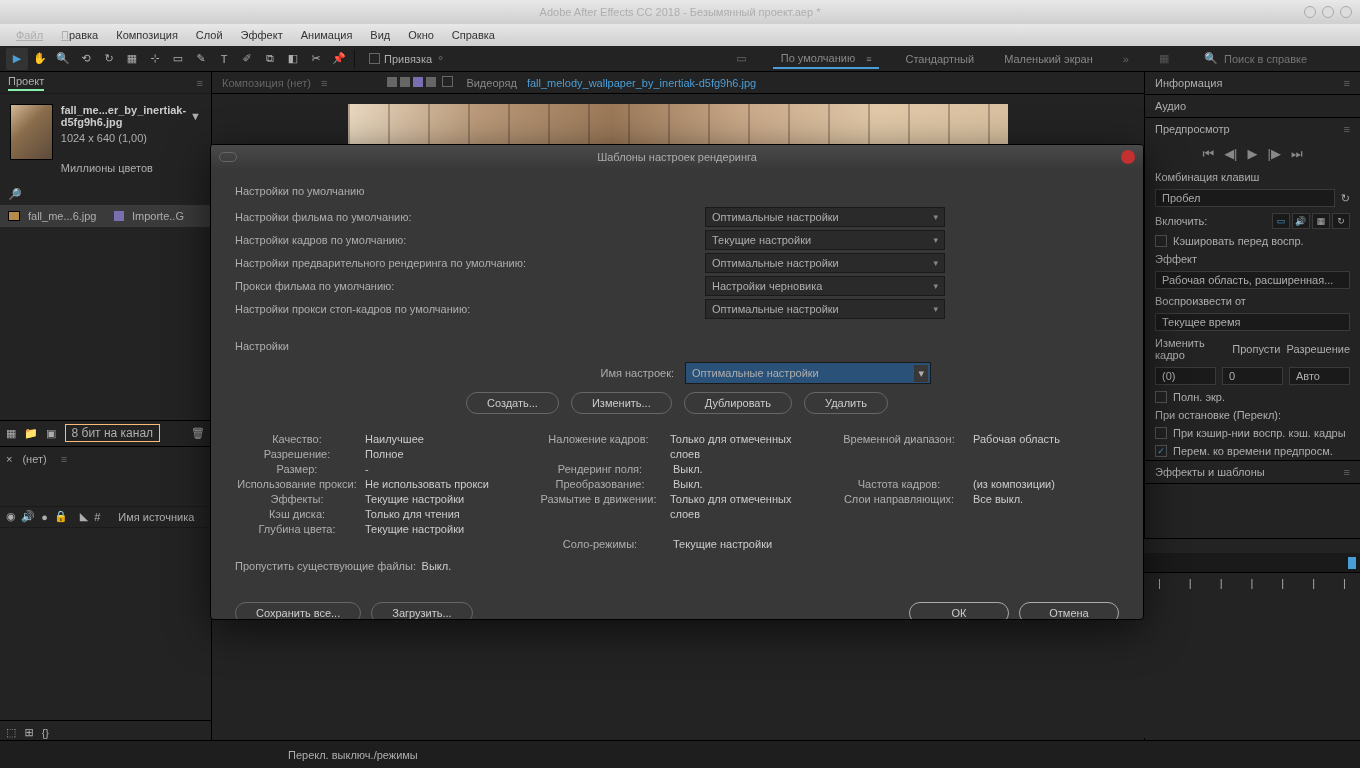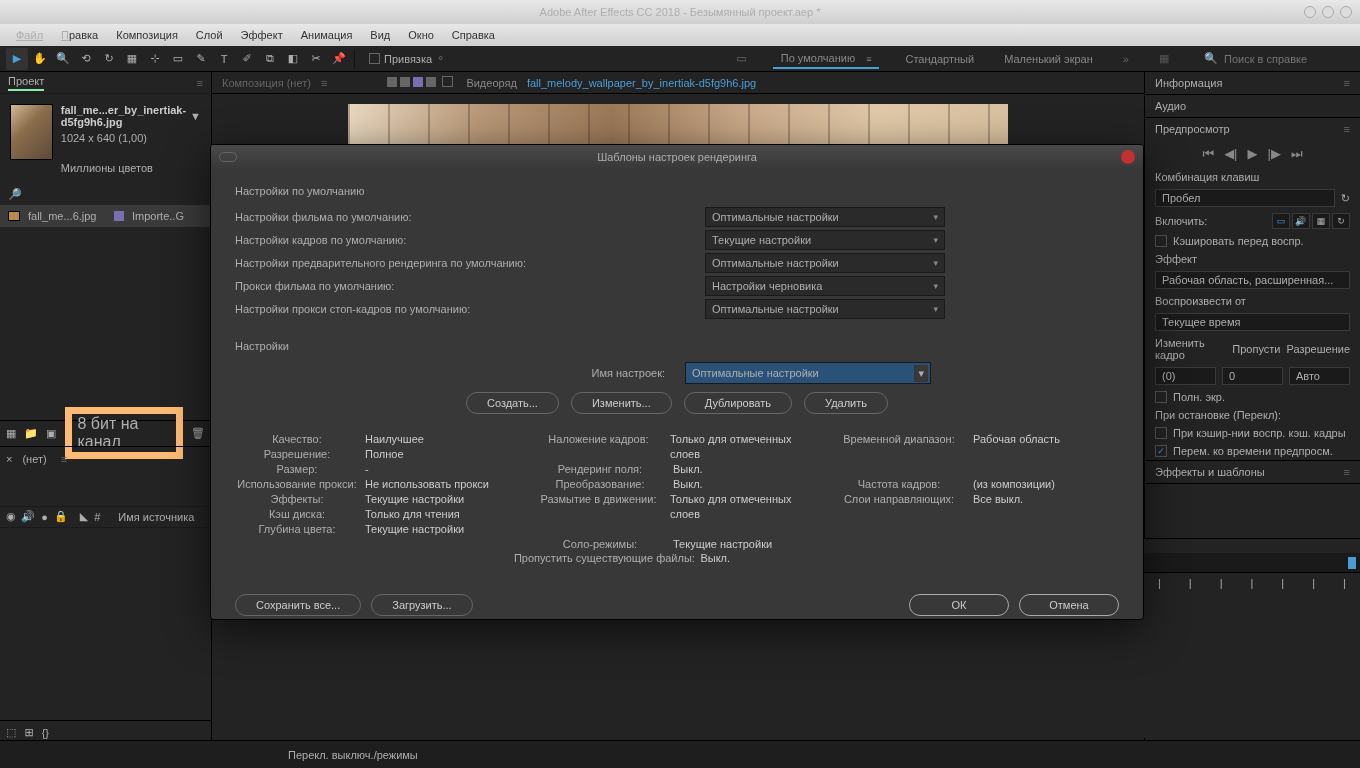--- a/index.html
+++ b/index.html
@@ -61,33 +61,33 @@
 .dialog .dtitle .grip{position:absolute;left:8px;width:18px;height:10px;border:1px solid #666;border-radius:5px}
 .dialog .dtitle .close{position:absolute;right:8px;width:14px;height:14px;border-radius:50%;background:#c23030}
 .dialog .dbody{padding:16px 24px;height:calc(100% - 24px);display:flex;flex-direction:column}
 .fieldset{border:none;margin-bottom:18px}
 .fieldset .leg{color:#aeaeae;margin-bottom:10px;font-size:11px}
 .frow{display:flex;align-items:center;margin-bottom:3px}
 .frow .flab{width:470px;padding-right:10px;color:#aeaeae}
 .frow .fsel{width:240px;height:20px;background:#2a2a2a;border:1px solid #1a1a1a;display:flex;align-items:center;justify-content:space-between;padding:0 6px;color:#ccc}
 .frow .fsel .arr{color:#888;font-size:9px}
 .frow2{display:flex;align-items:center;margin-bottom:8px}
-.frow2 .flab{width:450px;text-align:right;padding-right:20px}
+.frow2 .flab{width:450px;text-align:right;padding-right:11px}
 .frow2 .fsel{width:246px;height:22px;background:#2a5278;border:1px solid #1a1a1a;display:flex;align-items:center;justify-content:space-between;padding:0 6px;color:#fff}
 .btnrow{display:flex;justify-content:center;gap:12px;margin-bottom:18px}
 .btn{height:22px;padding:0 20px;background:#383838;border:1px solid #666;border-radius:11px;display:flex;align-items:center;color:#ccc;cursor:default}
 .props{display:flex;gap:10px;font-size:10px;line-height:15px}
 .props .pcol{flex:1}
 .props .pr{display:flex}
 .props .pk{text-align:center;color:#aeaeae;padding-right:6px}
 .props .pv{color:#ccc}
 .props .pcol1 .pk{width:130px}
 .props .pcol2 .pk{width:140px}
 .props .pcol3 .pk{width:142px}
-.skiprow{text-align:center;padding-right:110px;font-size:10px}
+.skiprow{text-align:left;padding-right:110px;margin-top:8px;font-size:10px}
 .dfooter{margin-top:auto;display:flex;align-items:center;gap:10px;padding-top:12px}
 .dfooter .spacer{flex:1}
 .dfooter .btn.primary{width:100px;justify-content:center;border:1px solid #aaa}
 .timeline-right{position:absolute;left:1144px;top:538px;right:0;height:200px;background:#232323;border-top:1px solid #000}
 .timeline-right .scrub{height:20px;background:#1a1a1a;border-bottom:1px solid #000;margin-top:14px;position:relative}
 .timeline-right .scrub .mark{position:absolute;right:4px;top:4px;width:8px;height:12px;background:#4a9ed8}
 .timeline-right .ticks{height:18px;display:flex;justify-content:space-around;align-items:flex-start;padding-top:4px;color:#666;font-size:9px}
 .projbtm2{height:26px;display:flex;align-items:center;padding:0 6px;gap:10px;color:#888}
 input[type=text]{background:transparent;border:none;color:#666;outline:none;font-size:11px;width:120px}
 </style>
@@ -175,21 +175,21 @@
       <div class="fi"></div>
       <span style="flex:0 0 78px">fall_me...6.jpg</span>
       <span style="width:10px;height:10px;background:#7a6db0;display:inline-block"></span>
       <span>Importe..G</span>
     </div>
     <div class="spacer"></div>
     <div class="btmrow">
       <span>▦</span>
       <span>📁</span>
       <span>▣</span>
-      <span style="border:7px solid #fdba74;padding:1px 6px;font-size:16px">8 бит на канал</span>
+      <span style="border:1px solid #fdba74;padding:1px 6px;font-size:12px">8 бит на канал</span>
       <span style="margin-left:auto">🗑</span>
     </div>
     <div class="projbtm2" style="border-top:1px solid #000">
       <span class="x">×</span>
       <span>(нет)</span>
       <span style="margin-left:4px;color:#666">≡</span>
     </div>
     <div style="height:34px"></div>
     <div style="height:22px;display:flex;align-items:center;padding:0 6px;gap:6px;border-top:1px solid #1a1a1a;border-bottom:1px solid #1a1a1a">
       <span>◉</span>

